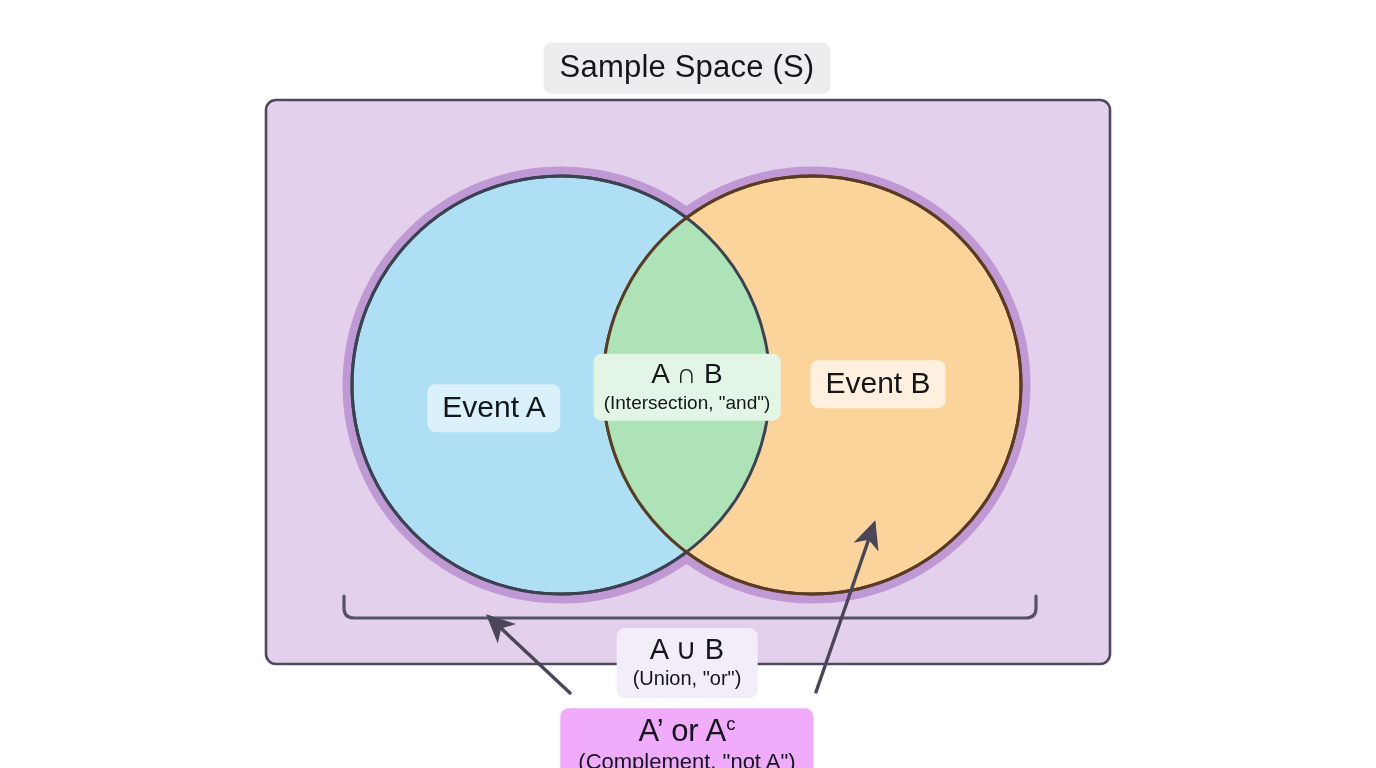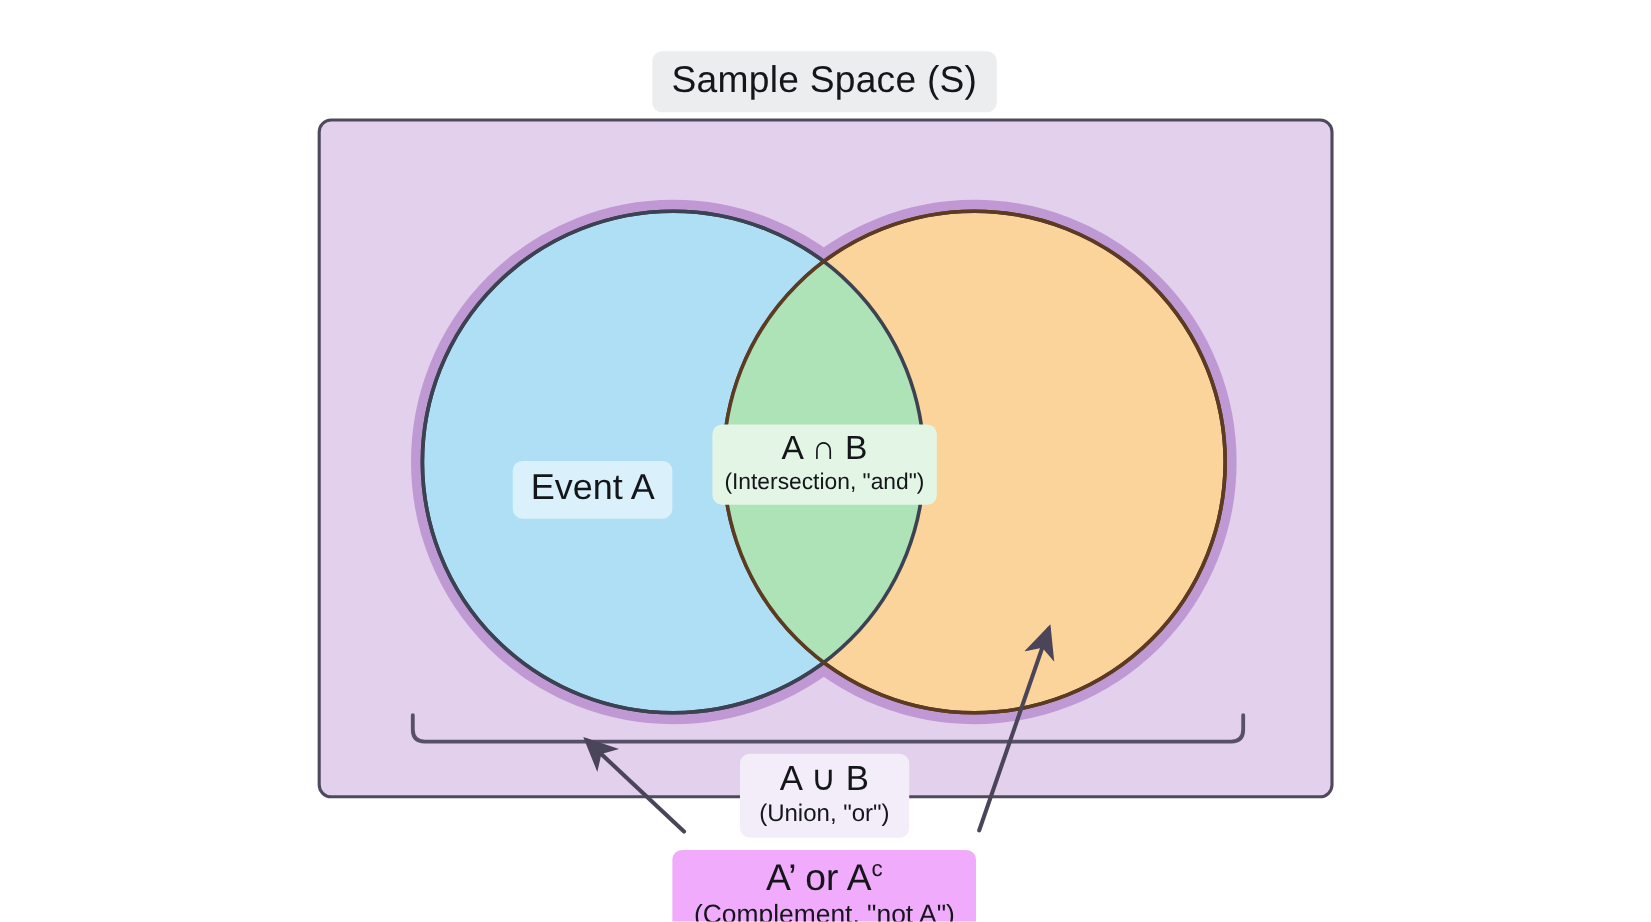--- a/index.html
+++ b/index.html
@@ -150,20 +150,23 @@
   </svg>
 
   <div class="chip" id="sample-space-label">
     <span class="main">Sample Space (S)</span>
   </div>
 
   <div class="chip" id="event-a-label">
     <span class="main">Event A</span>
   </div>
 
+  <div class="chip" id="event-b-label">
+    <span class="main">Event B</span>
+  </div>
 
   <div class="chip" id="intersection-label">
     <span class="main">A ∩ B</span>
     <span class="sub">(Intersection, "and")</span>
   </div>
 
   <div class="chip" id="union-label">
     <span class="main">A ∪ B</span>
     <span class="sub">(Union, "or")</span>
   </div>

